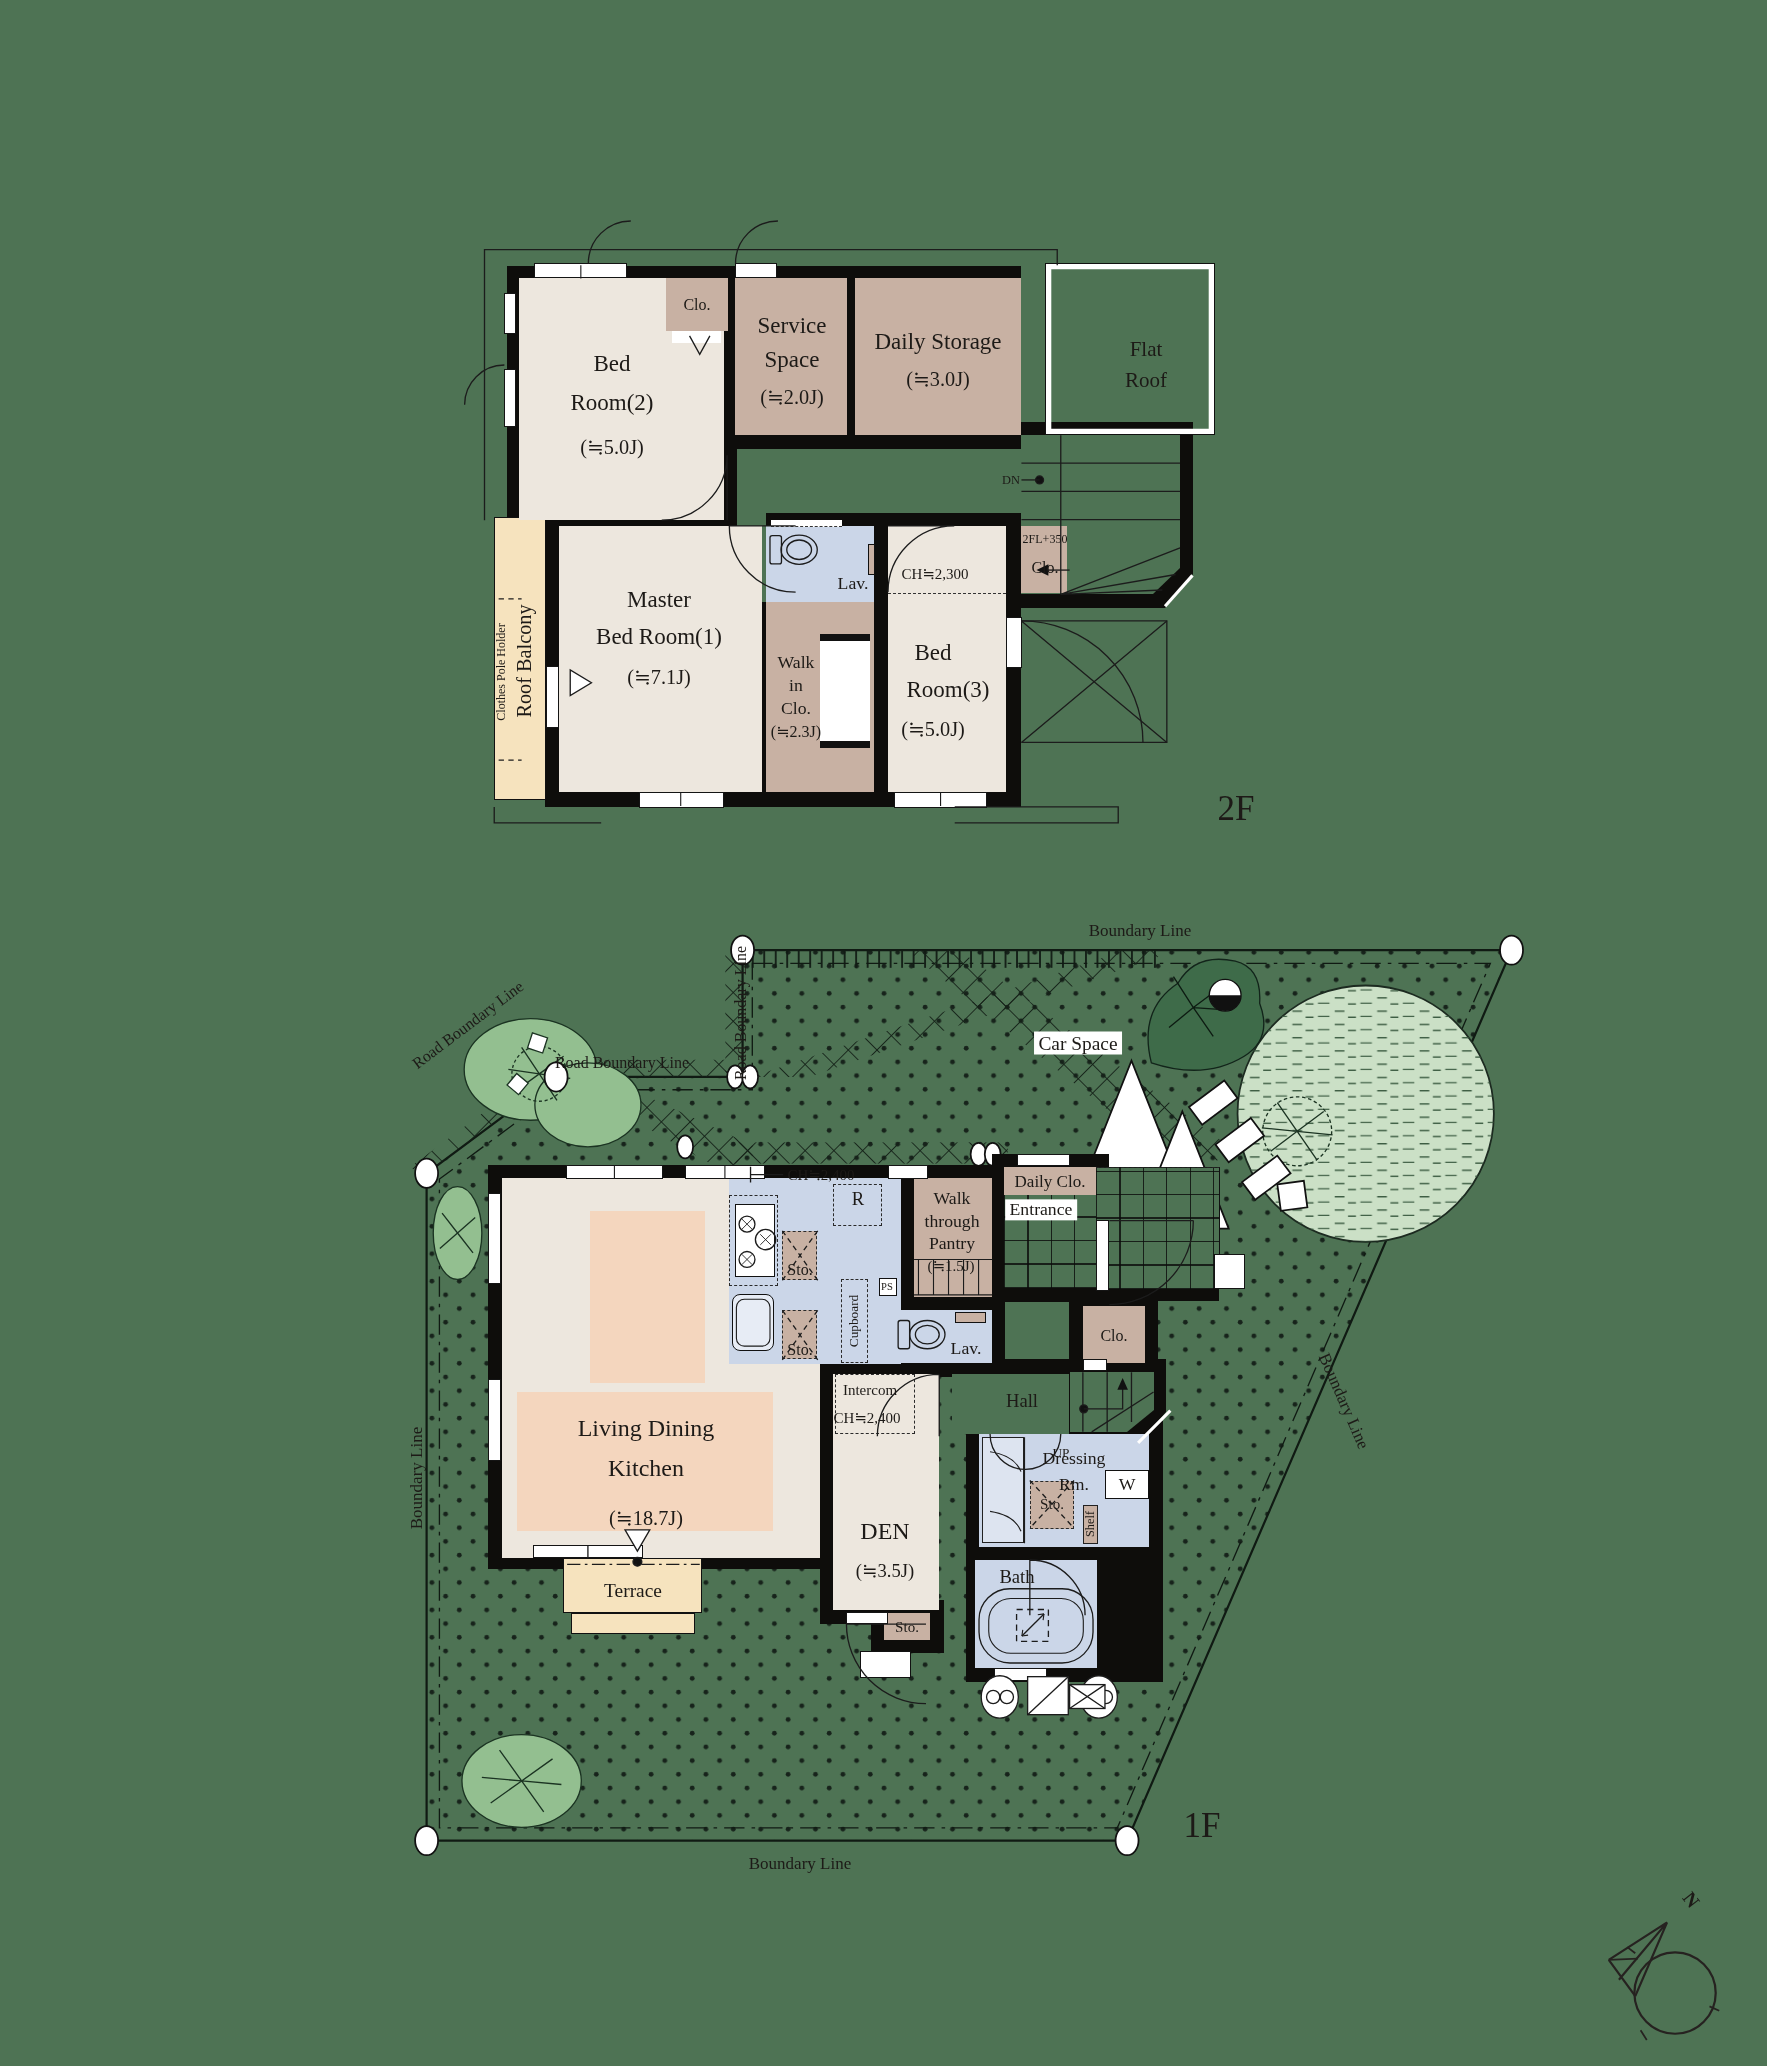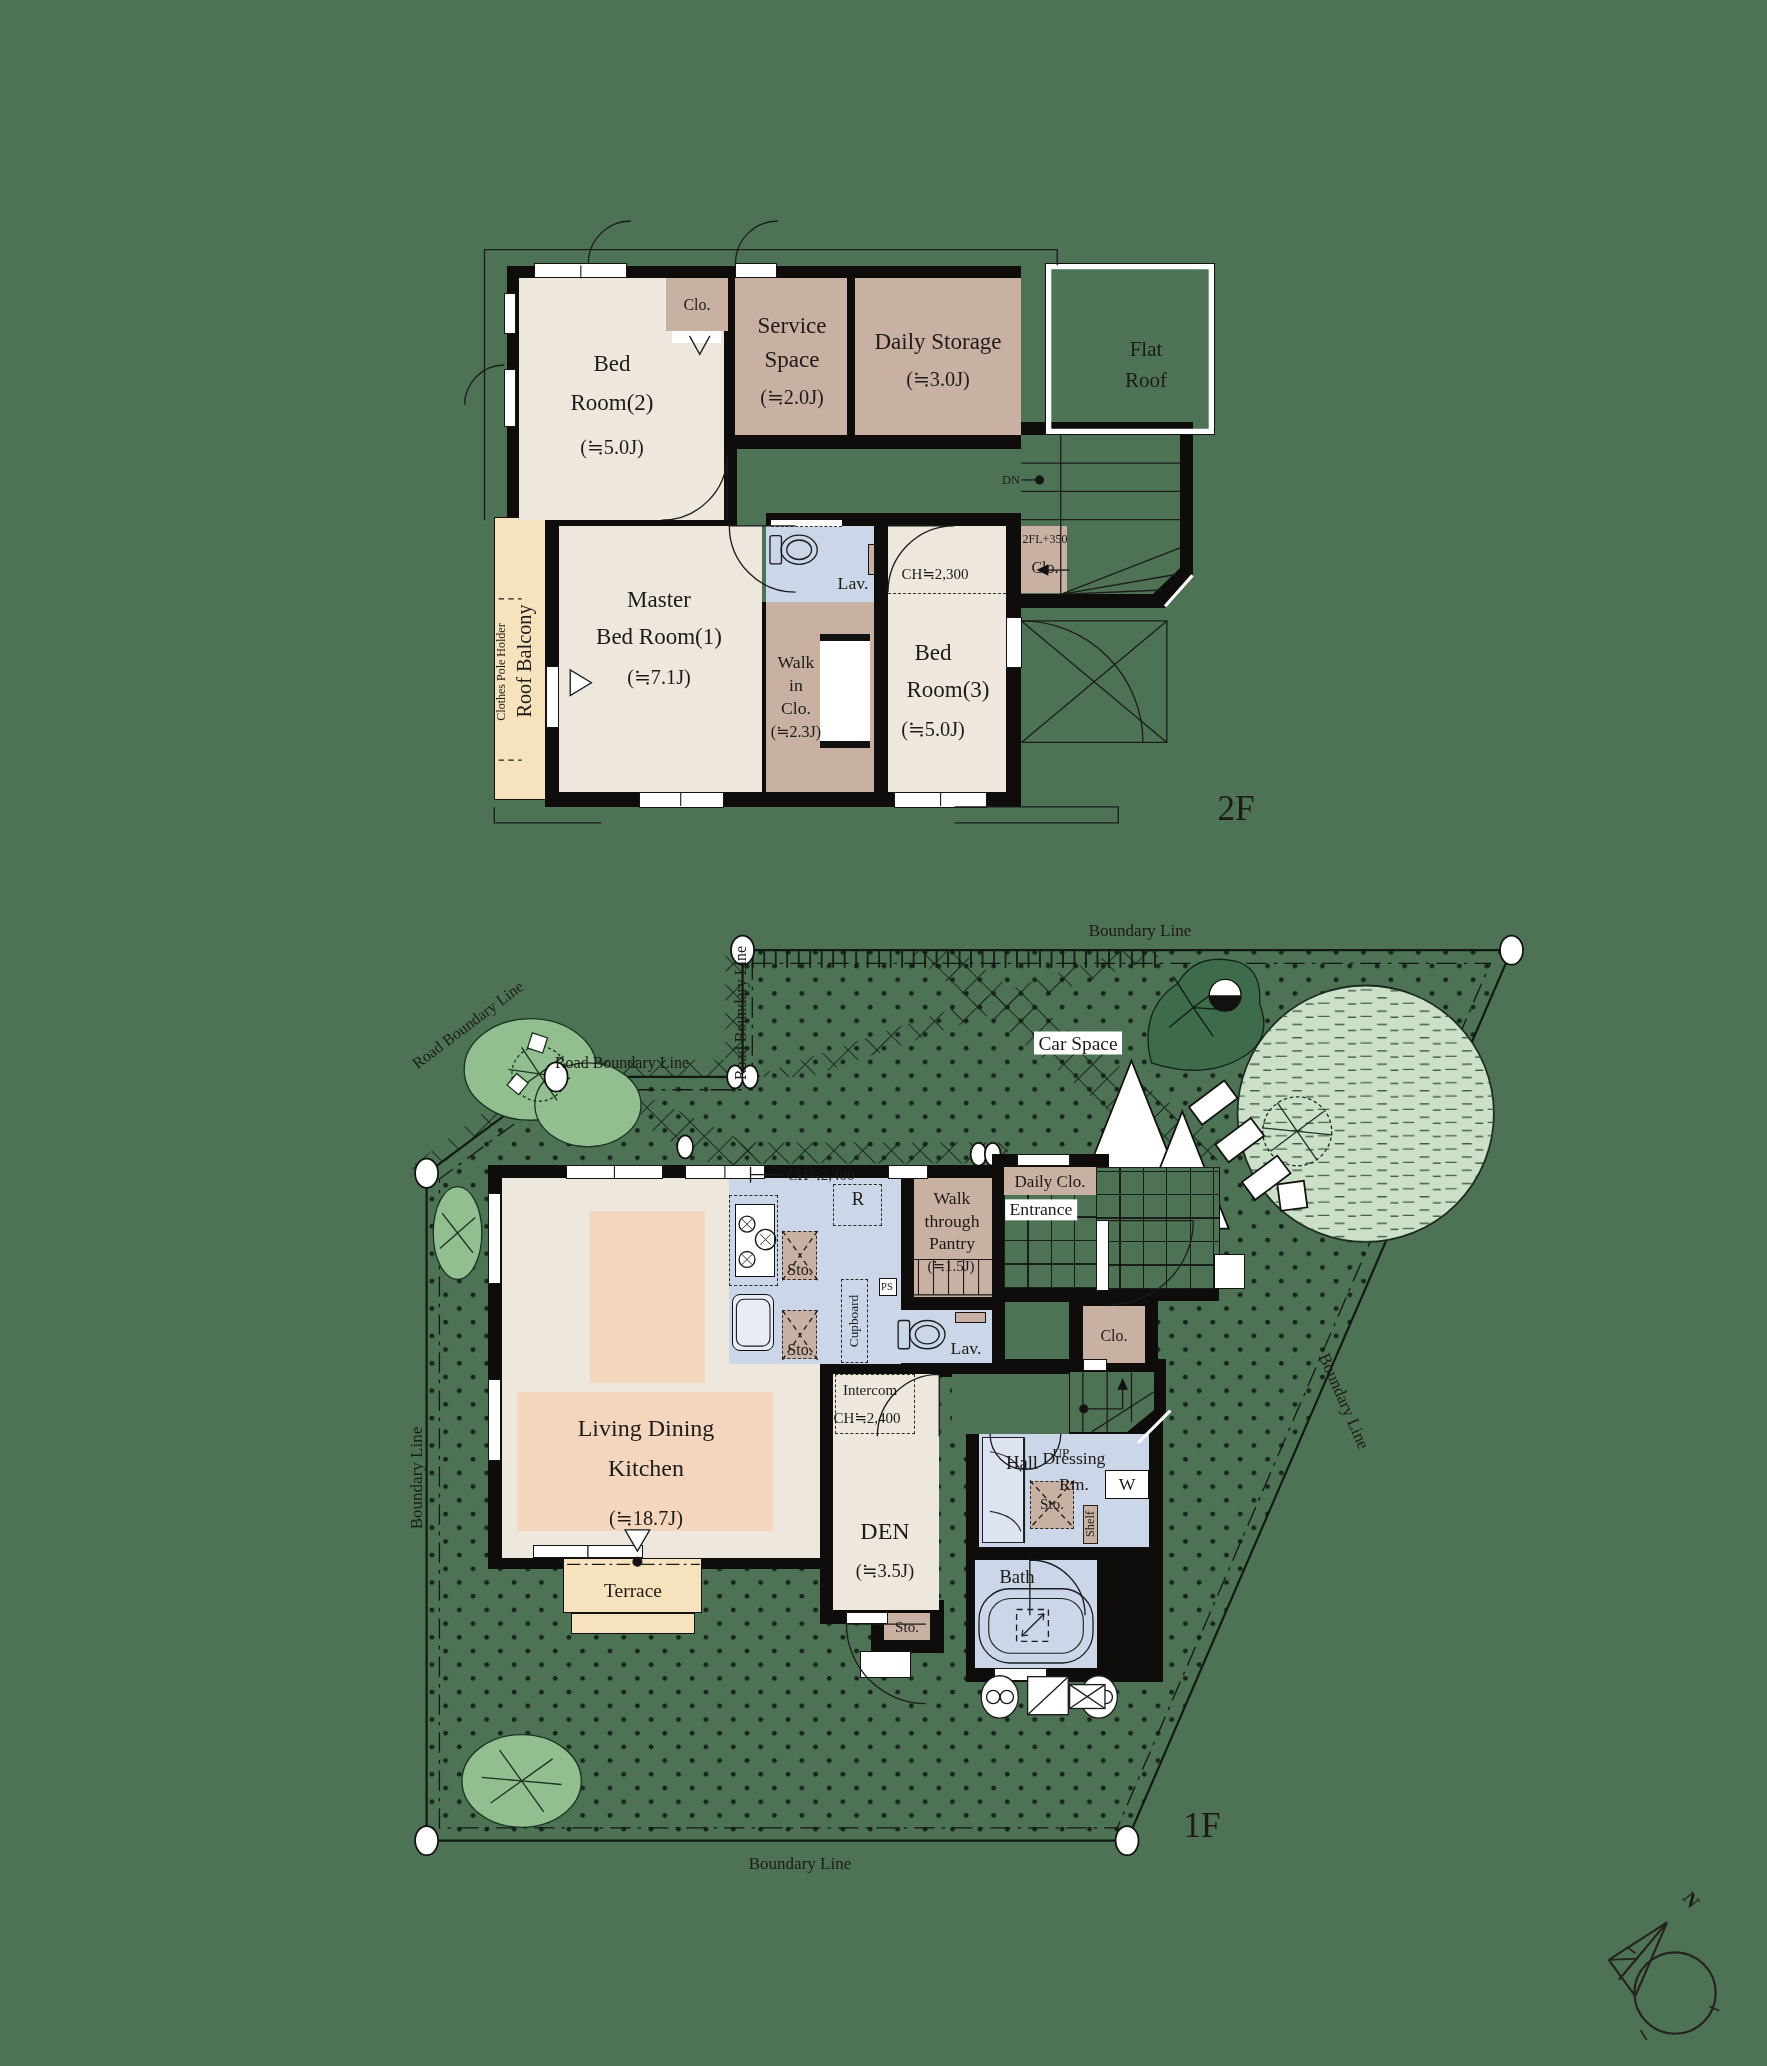--- a/index.html
+++ b/index.html
@@ -277,21 +277,21 @@
     <div class="lbl s36" style="left:800px;top:1350px;">Sto.</div>
     <div class="lbl s30 rot-90" style="left:854px;top:1321px;">Cupboard</div>
     <div class="lbl s24" style="left:887px;top:1287px;">PS</div>
     <div class="lbl s40" style="left:952px;top:1199px;">Walk</div>
     <div class="lbl s40" style="left:952px;top:1222px;">through</div>
     <div class="lbl s40" style="left:952px;top:1244px;">Pantry</div>
     <div class="lbl s34" style="left:951px;top:1266px;">(≒1.5J)</div>
     <div class="lbl s38" style="left:1050px;top:1181px;">Daily Clo.</div>
     <div class="lbl s40 whitebg" style="left:1041px;top:1210px;">Entrance</div>
     <div class="lbl s40" style="left:966px;top:1349px;">Lav.</div>
-    <div class="lbl s42" style="left:1022px;top:1463px;">Hall</div>
+    <div class="lbl s42" style="left:1022px;top:1401px;">Hall</div>
     <div class="lbl s30" style="left:1061px;top:1409px;margin-top:44px;">UP</div>
     <div class="lbl s36" style="left:1114px;top:1336px;">Clo.</div>
     <div class="lbl s34" style="left:870px;top:1390px;">Intercom</div>
     <div class="lbl s34" style="left:867px;top:1418px;">CH≒2,400</div>
     <div class="lbl s54" style="left:646px;top:1428px;">Living Dining</div>
     <div class="lbl s54" style="left:646px;top:1468px;">Kitchen</div>
     <div class="lbl s46" style="left:646px;top:1518px;">(≒18.7J)</div>
     <div class="lbl s54" style="left:885px;top:1531px;">DEN</div>
     <div class="lbl s42" style="left:885px;top:1571px;">(≒3.5J)</div>
     <div class="lbl s40" style="left:1074px;top:1459px;">Dressing</div>

